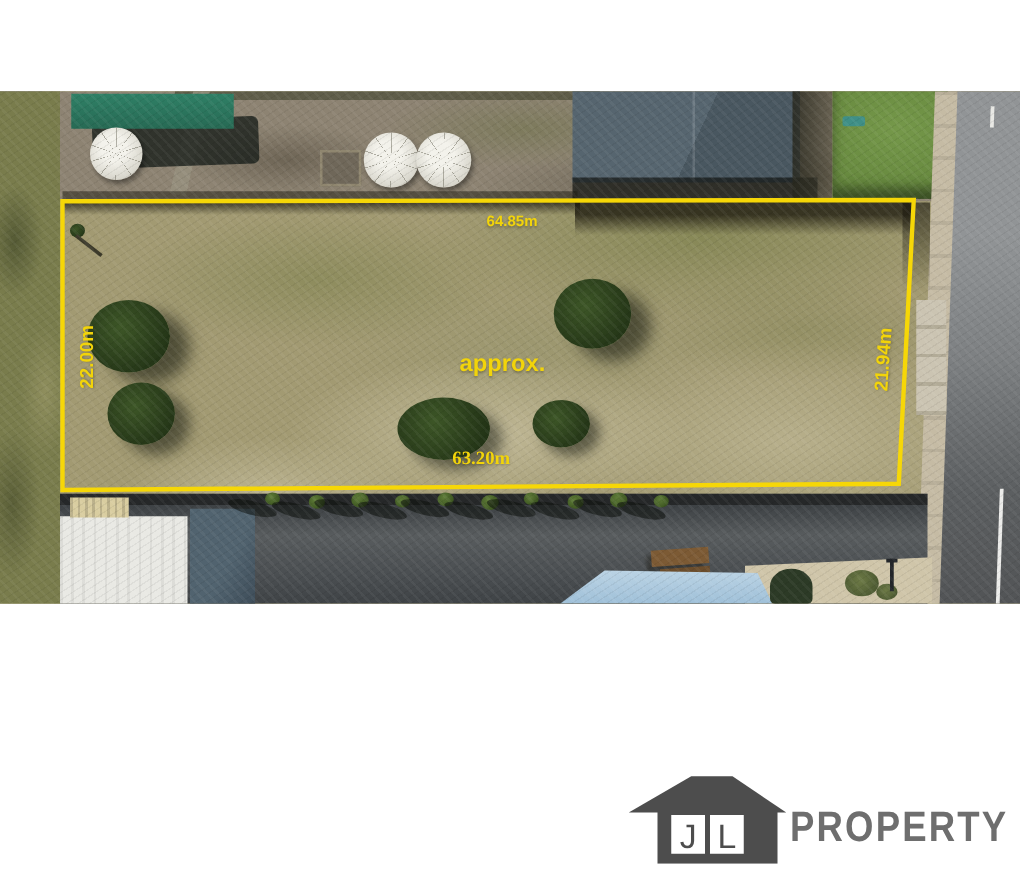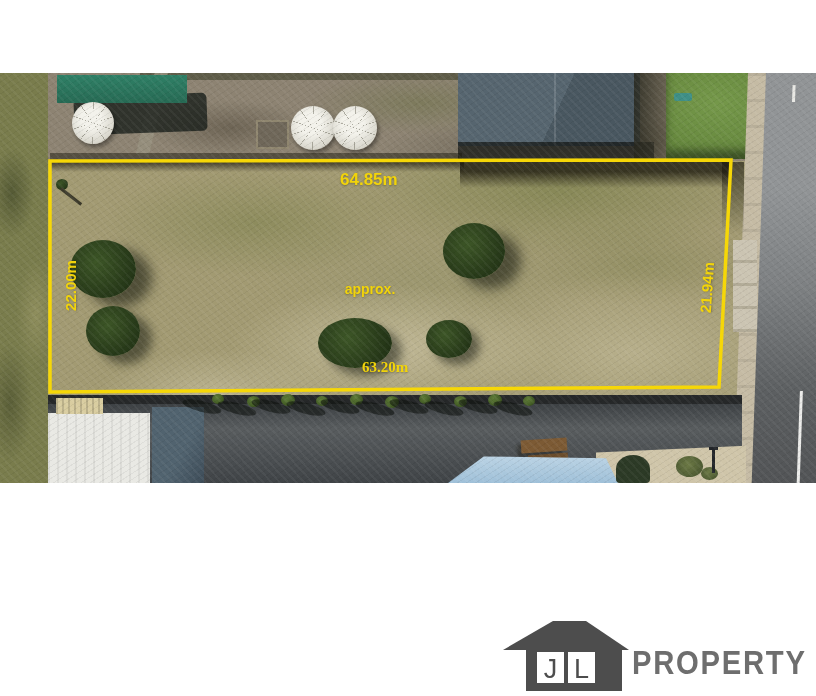--- a/index.html
+++ b/index.html
@@ -95,23 +95,23 @@
   .sand-shrub-a{left:676px;top:383px;width:27px;height:21px;background:radial-gradient(circle at 45% 40%, #6d7a46, #4a5730 80%);border-radius:50%;}
   .sand-shrub-b{left:701px;top:394px;width:17px;height:13px;background:radial-gradient(circle at 45% 40%, #6d7a46, #4a5730 80%);border-radius:50%;}
   .post{left:712px;top:374px;width:3px;height:26px;background:#23262a;}
   .post::before{content:"";position:absolute;left:-3px;top:0;width:9px;height:3px;background:#23262a;}
   .table{left:521px;top:366px;width:46px;height:13px;background:#7c5a34;transform:rotate(-4deg);box-shadow:-4px 4px 3px rgba(25,22,14,.4);}
   .table2{left:528px;top:381px;width:40px;height:6px;background:#6b4d2c;transform:rotate(-4deg);}
 
   
   .boundary{position:absolute;left:0;top:0;width:816px;height:410px;pointer-events:none;}
   .lbl{position:absolute;color:#F2D40A;font-weight:700;white-space:nowrap;text-shadow:0 1px 2px rgba(40,36,8,.35);}
-  .lbl-top{left:340px;top:97px;width:90px;font-size:17px;text-align:left;}
+  .lbl-top{left:340px;top:97px;width:90px;font-size:12px;text-align:right;}
   .lbl-area{left:316px;top:176px;width:140px;font-size:24px;text-align:center;letter-spacing:.5px;}
-  .lbl-approx{left:300px;top:208px;width:140px;font-size:14px;text-align:center;}
+  .lbl-approx{left:332px;top:208px;width:140px;font-size:19px;text-align:center;}
   .lbl-bottom{left:340px;top:286px;width:90px;font-size:15px;text-align:center;font-family:Liberation Serif, serif;}
   .lbl-left{left:25px;top:204px;width:90px;font-size:15px;text-align:center;transform:rotate(-90deg);}
   .lbl-right{left:662px;top:206px;width:90px;font-size:15px;text-align:center;transform:rotate(-86deg);}
 
   
   .logo{position:absolute;left:500px;top:615px;width:312px;height:78px;}
   .logo-house{position:absolute;left:2px;top:2px;}
   .logo-house text{font-family:"Liberation Sans",sans-serif;font-size:27px;}
   .wordmark{position:absolute;left:132px;top:30px;font-size:34px;line-height:1;font-weight:700;color:#6E6E6E;
     letter-spacing:2px;transform:scaleX(.86);transform-origin:left center;}

